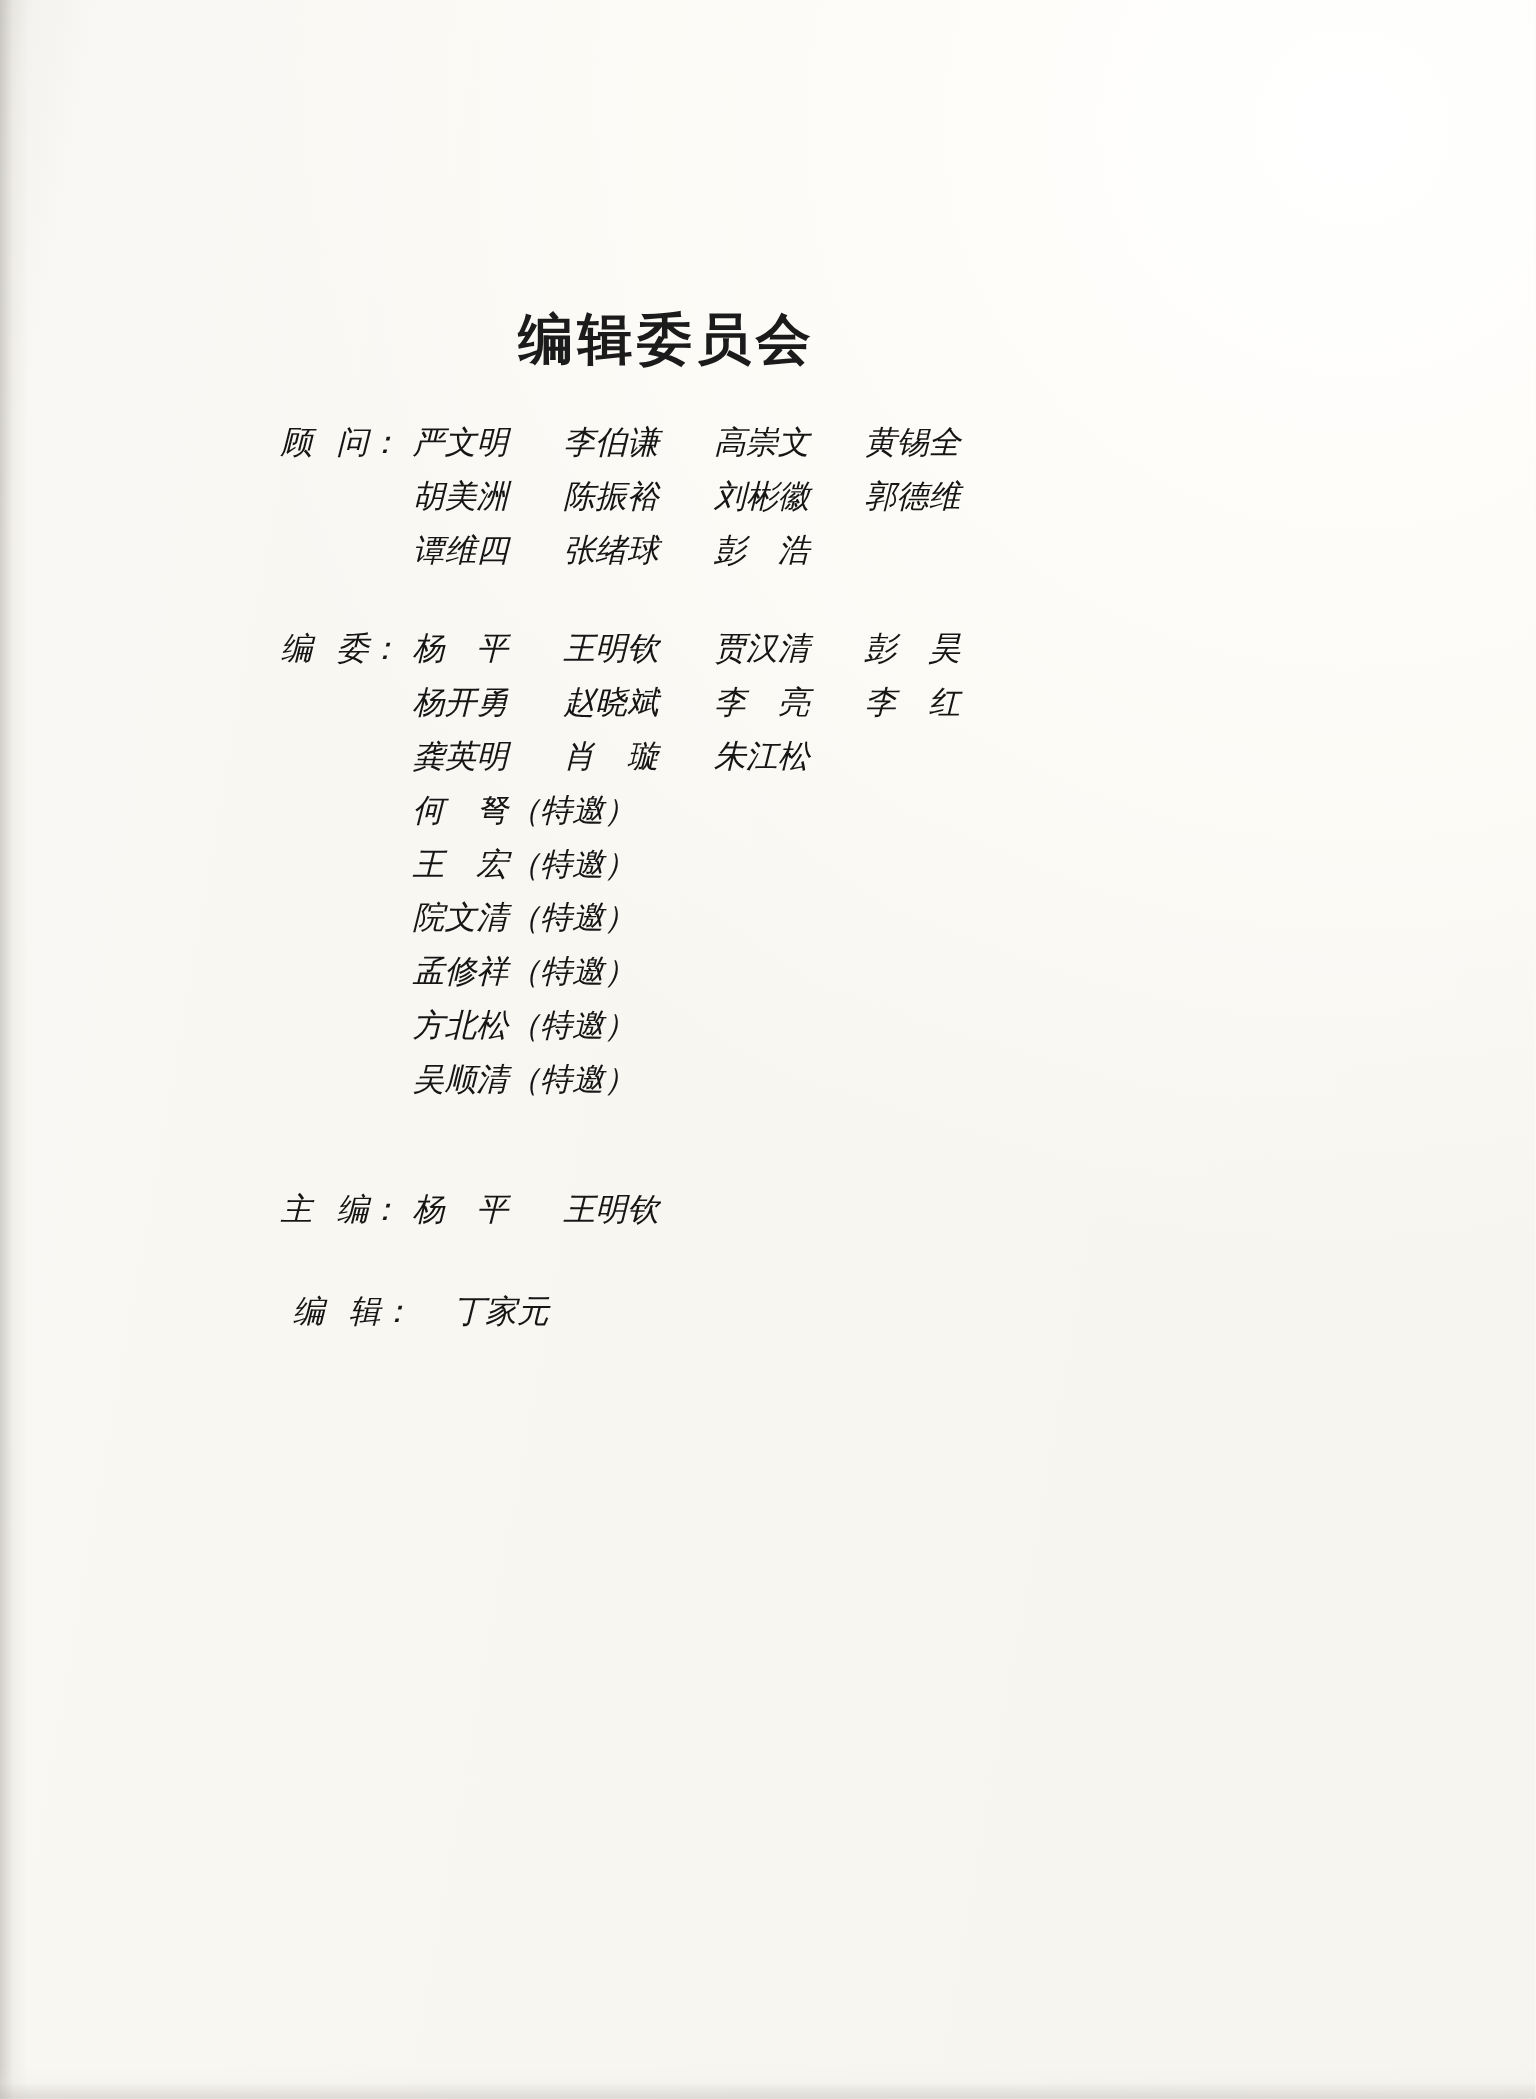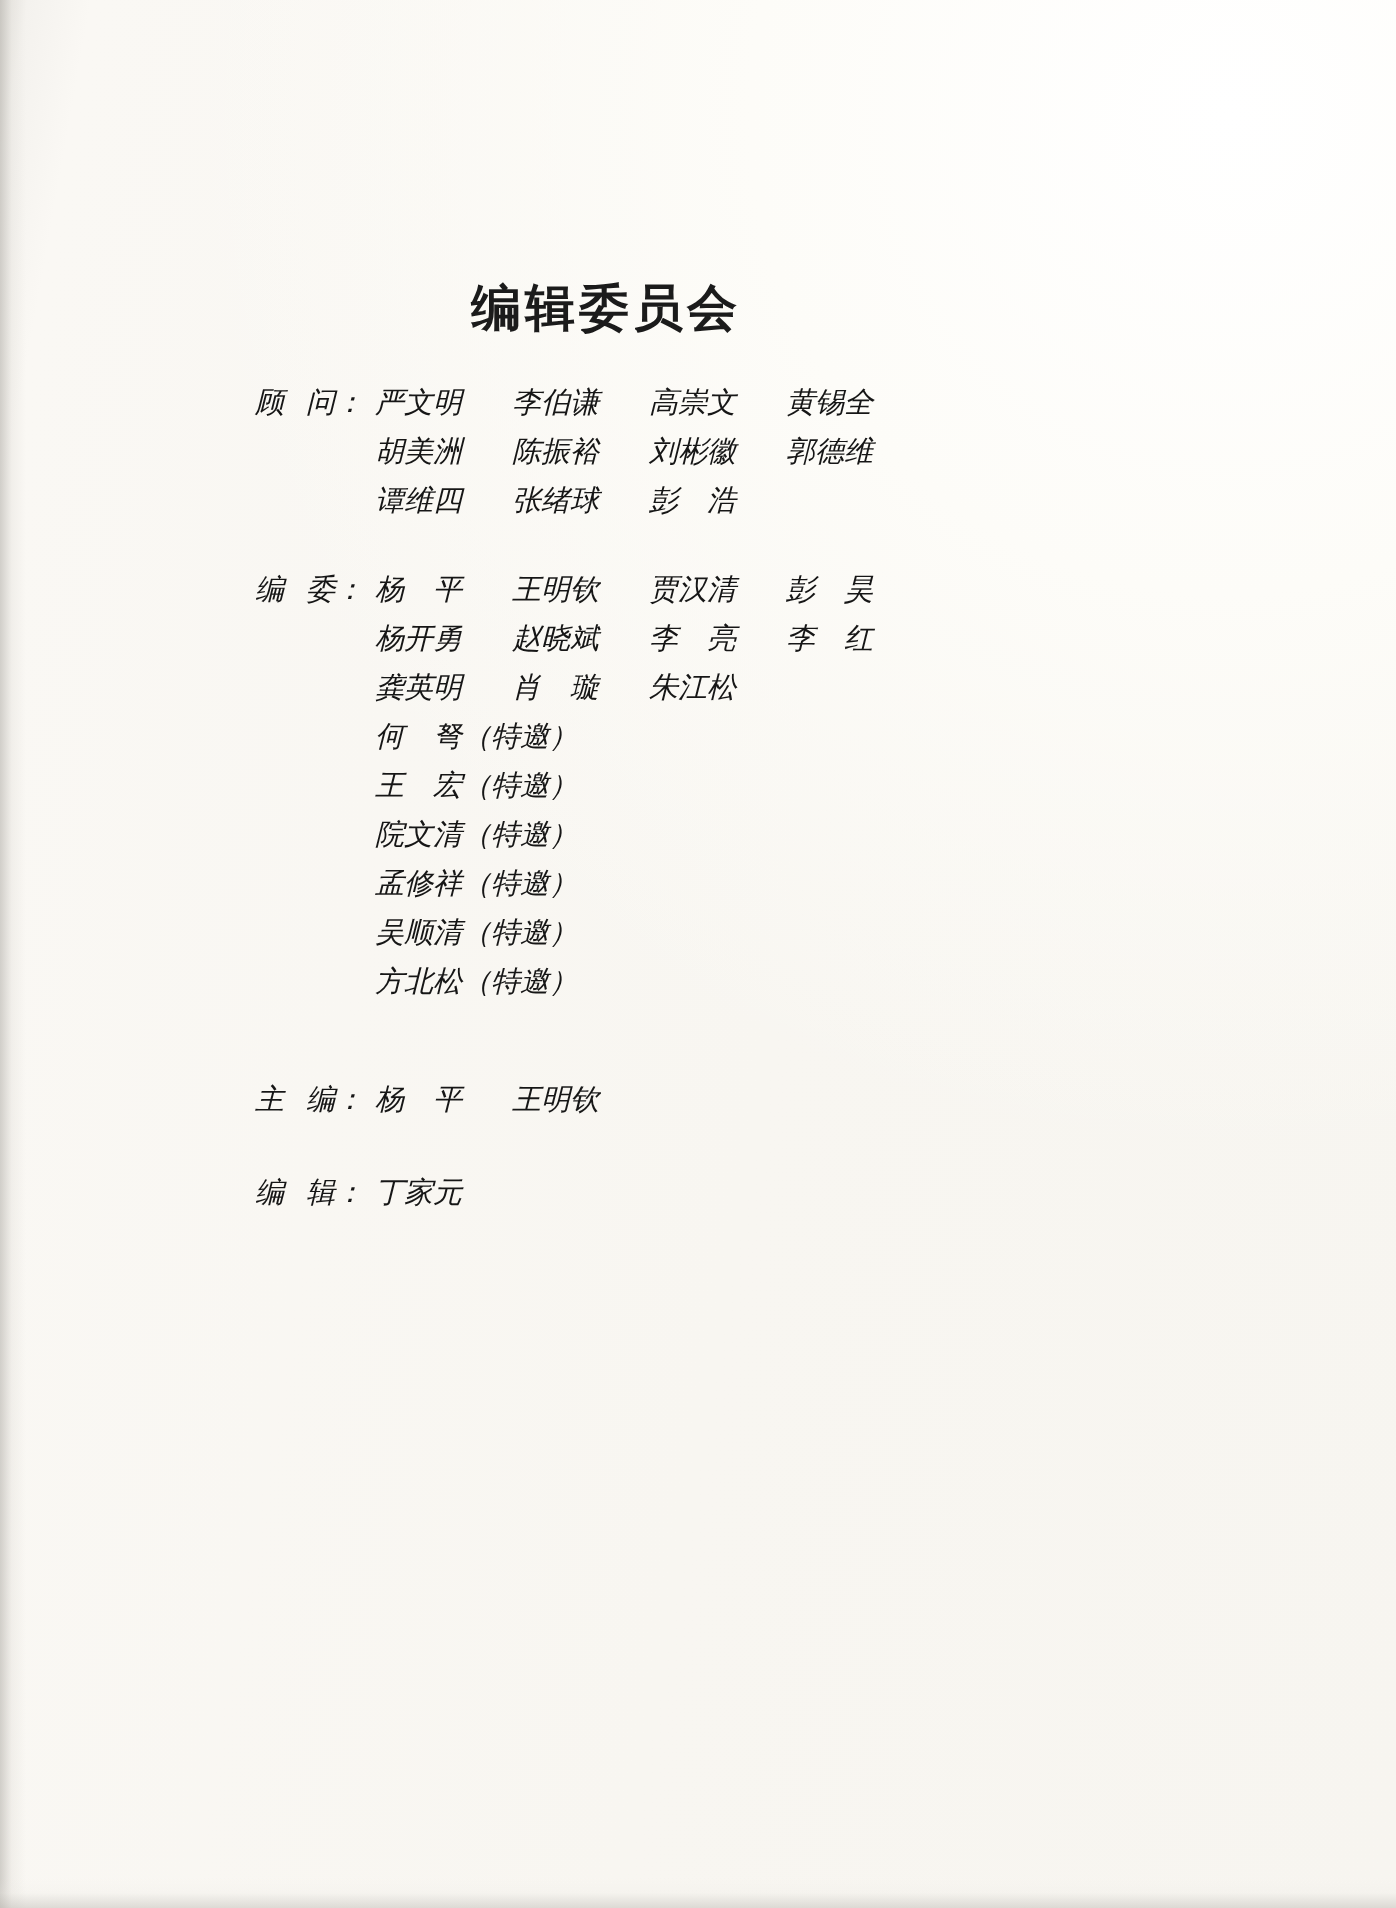--- a/index.html
+++ b/index.html
@@ -63,21 +63,21 @@
 
   
   .section {
     position: absolute;
     left: 255px;
     width: 1050px;
   }
   .sec-advisors { top: 378px; }
   .sec-editors  { top: 565px; }
   .sec-chief    { top: 1075px; }
-  .sec-editor   { top: 1168px; }
+  .sec-editor   { top: 1168px; text-align: right; }
 
   .row {
     display: flex;
     align-items: flex-start;
     height: 49px;
     font-style: italic;
   }
 
   .label {
     width: 120px;
@@ -209,28 +209,28 @@
       <div class="row">
         <div class="label blank">编　委：</div>
         <div class="names">
           <span class="name special">孟修祥（特邀）</span>
         </div>
       </div>
 
       <div class="row">
         <div class="label blank">编　委：</div>
         <div class="names">
+          <span class="name special">方北松（特邀）</span>
+        </div>
+      </div>
+
+      <div class="row">
+        <div class="label blank">编　委：</div>
+        <div class="names">
           <span class="name special">吴顺清（特邀）</span>
-        </div>
-      </div>
-
-      <div class="row">
-        <div class="label blank">编　委：</div>
-        <div class="names">
-          <span class="name special">方北松（特邀）</span>
         </div>
       </div>
 
     </div>
 
     <div class="section sec-chief">
       <div class="row">
         <div class="label"><span>主</span><span class="sp"></span><span>编：</span></div>
         <div class="names">
           <span class="name">杨　平</span>

